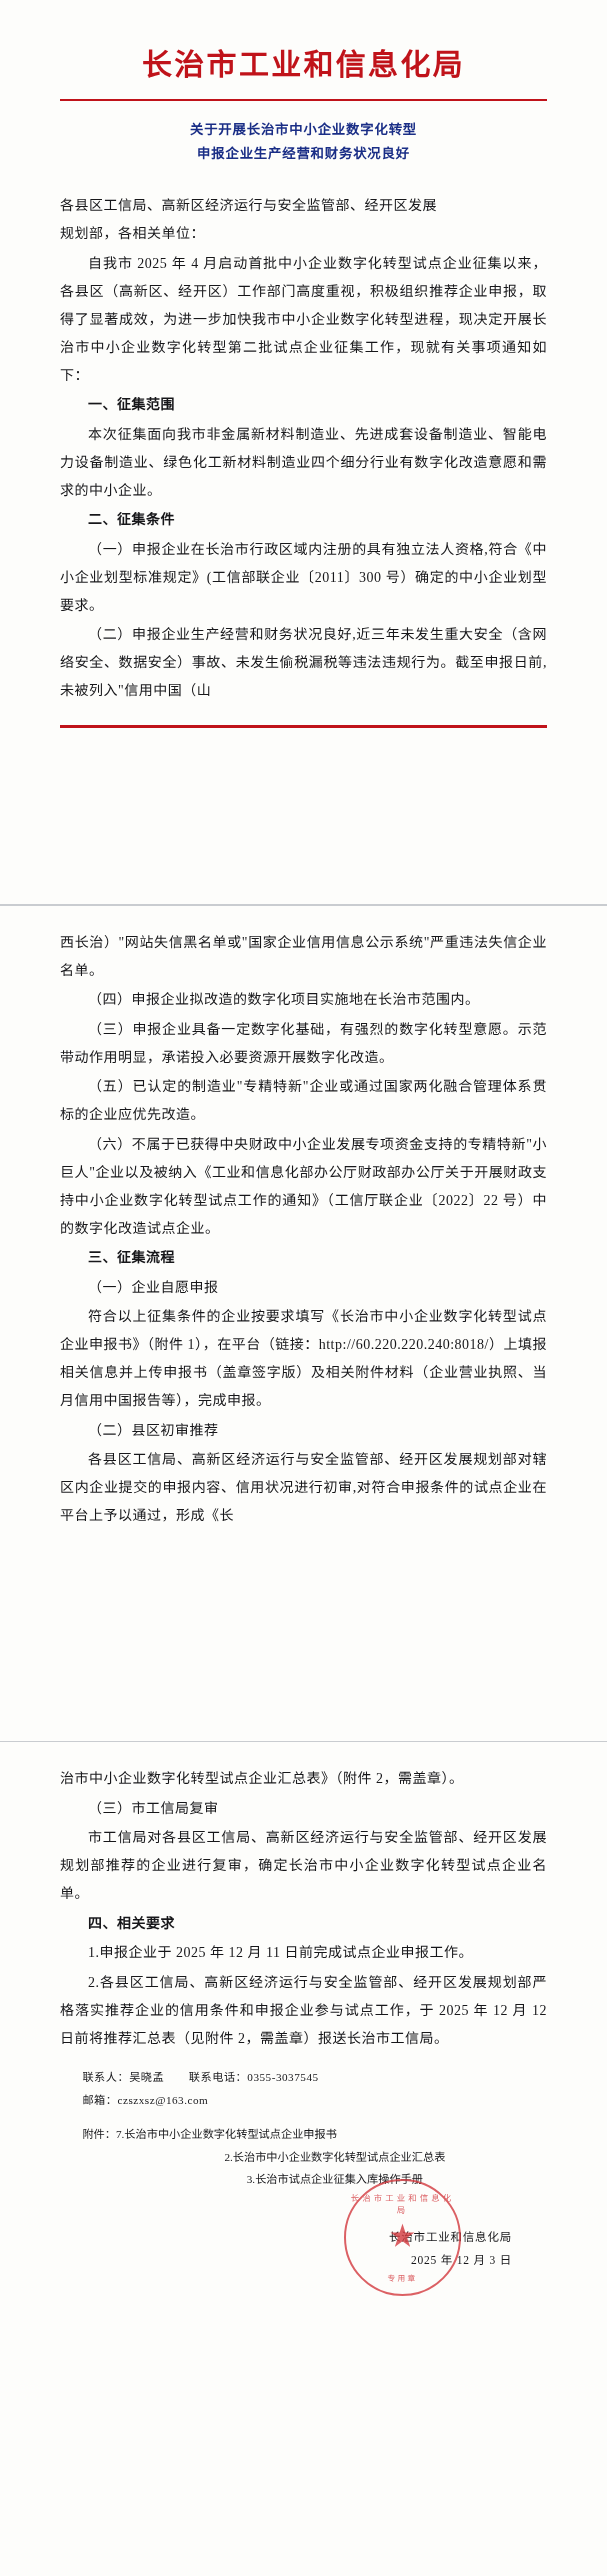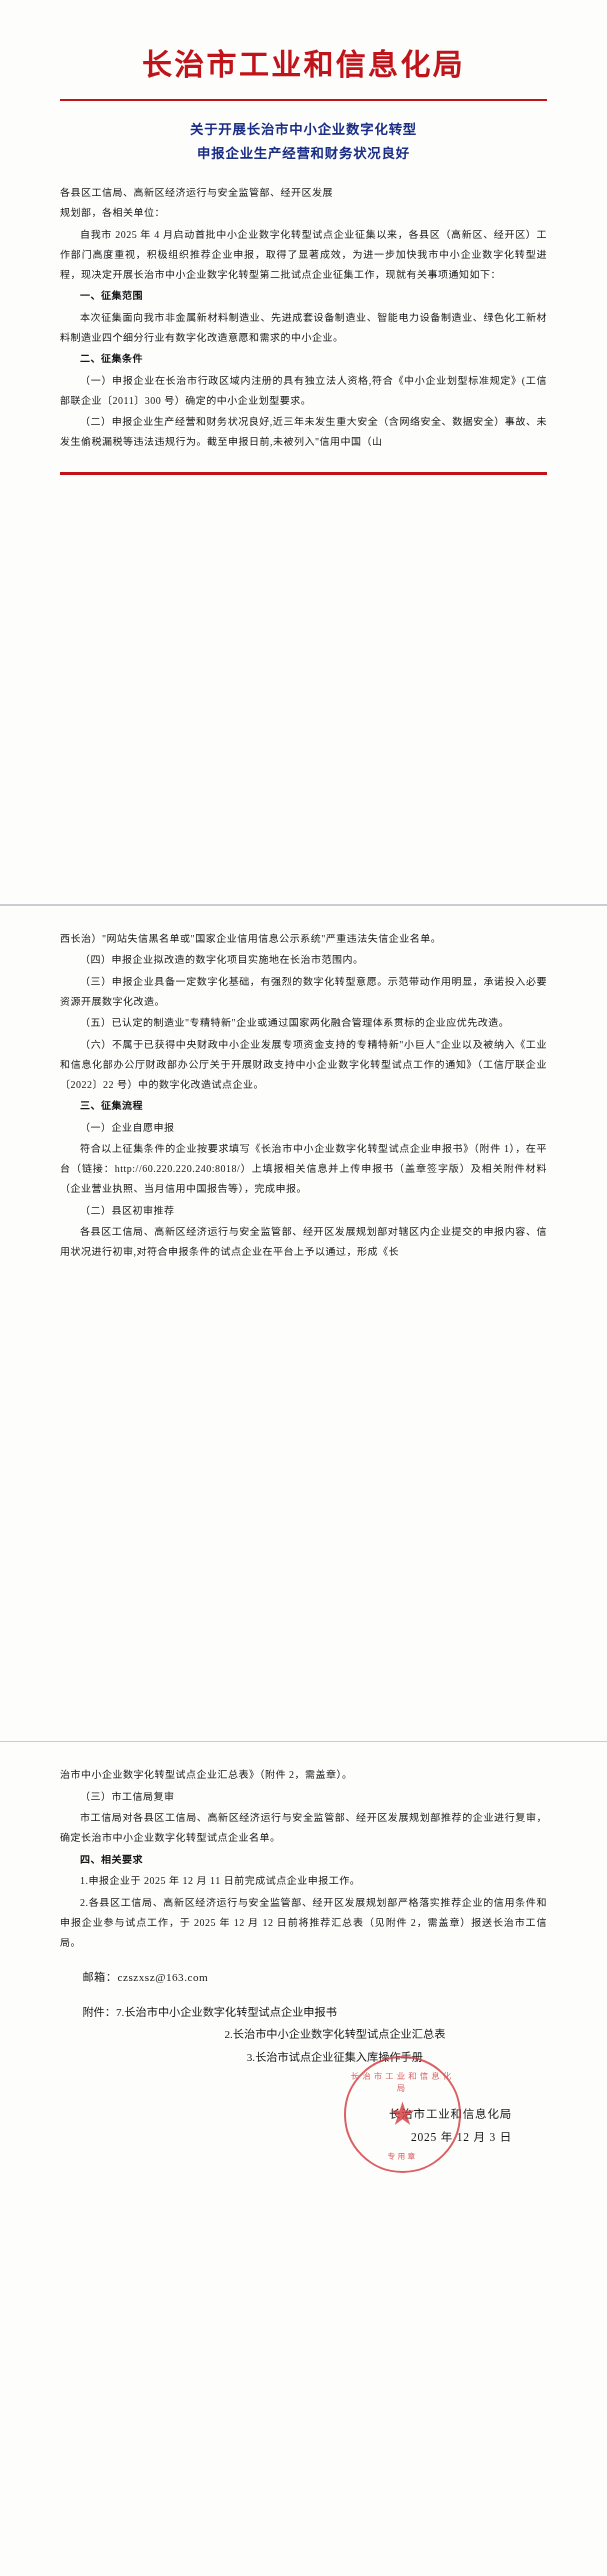--- a/index.html
+++ b/index.html
@@ -54,26 +54,26 @@
   }
 
   
   .doc-title{
     text-align:center;
     color:#1a2e86;
     font-weight:bold;
     font-size:13.4px;
     line-height:1.75;
     letter-spacing:0.8px;
-    margin-bottom:18px;
+    margin-bottom:27px;
   }
 
   
   p.para{
-    font-size:10px;
+    font-size:14px;
     line-height:2.0;
     text-align:justify;
     text-justify:inter-ideograph;
     margin:0 0 1.5px 0;
     color:#17171a;
     letter-spacing:0.5px;
   }
   p.indent{text-indent:2em;}
   p.heading{
     text-indent:2em;
@@ -215,20 +215,23 @@
     <p class="para indent">（三）市工信局复审</p>
     <p class="para indent">市工信局对各县区工信局、高新区经济运行与安全监管部、经开区发展规划部推荐的企业进行复审，确定长治市中小企业数字化转型试点企业名单。</p>
 
     <p class="para heading">四、相关要求</p>
     <p class="para indent">1.申报企业于 2025 年 12 月 11 日前完成试点企业申报工作。</p>
     <p class="para indent">2.各县区工信局、高新区经济运行与安全监管部、经开区发展规划部严格落实推荐企业的信用条件和申报企业参与试点工作，于 2025 年 12 月 12 日前将推荐汇总表（见附件 2，需盖章）报送长治市工信局。</p>
 
     <div class="blankline"></div>
 
     <div class="contact-line">
+      <span>联系人：</span><span>吴晓孟</span><span class="gapsp"></span><span>联系电话：</span><span>0355-3037545</span>
+    </div>
+    <div class="contact-line">
       <span>邮箱：</span><span>czszxsz@163.com</span>
     </div>
 
     <div class="blankline"></div>
 
     <div class="att-head">
       <span>附件：</span><span>7.长治市中小企业数字化转型试点企业申报书</span>
     </div>
     <div class="att-item">2.长治市中小企业数字化转型试点企业汇总表</div>
     <div class="att-item">3.长治市试点企业征集入库操作手册</div>

